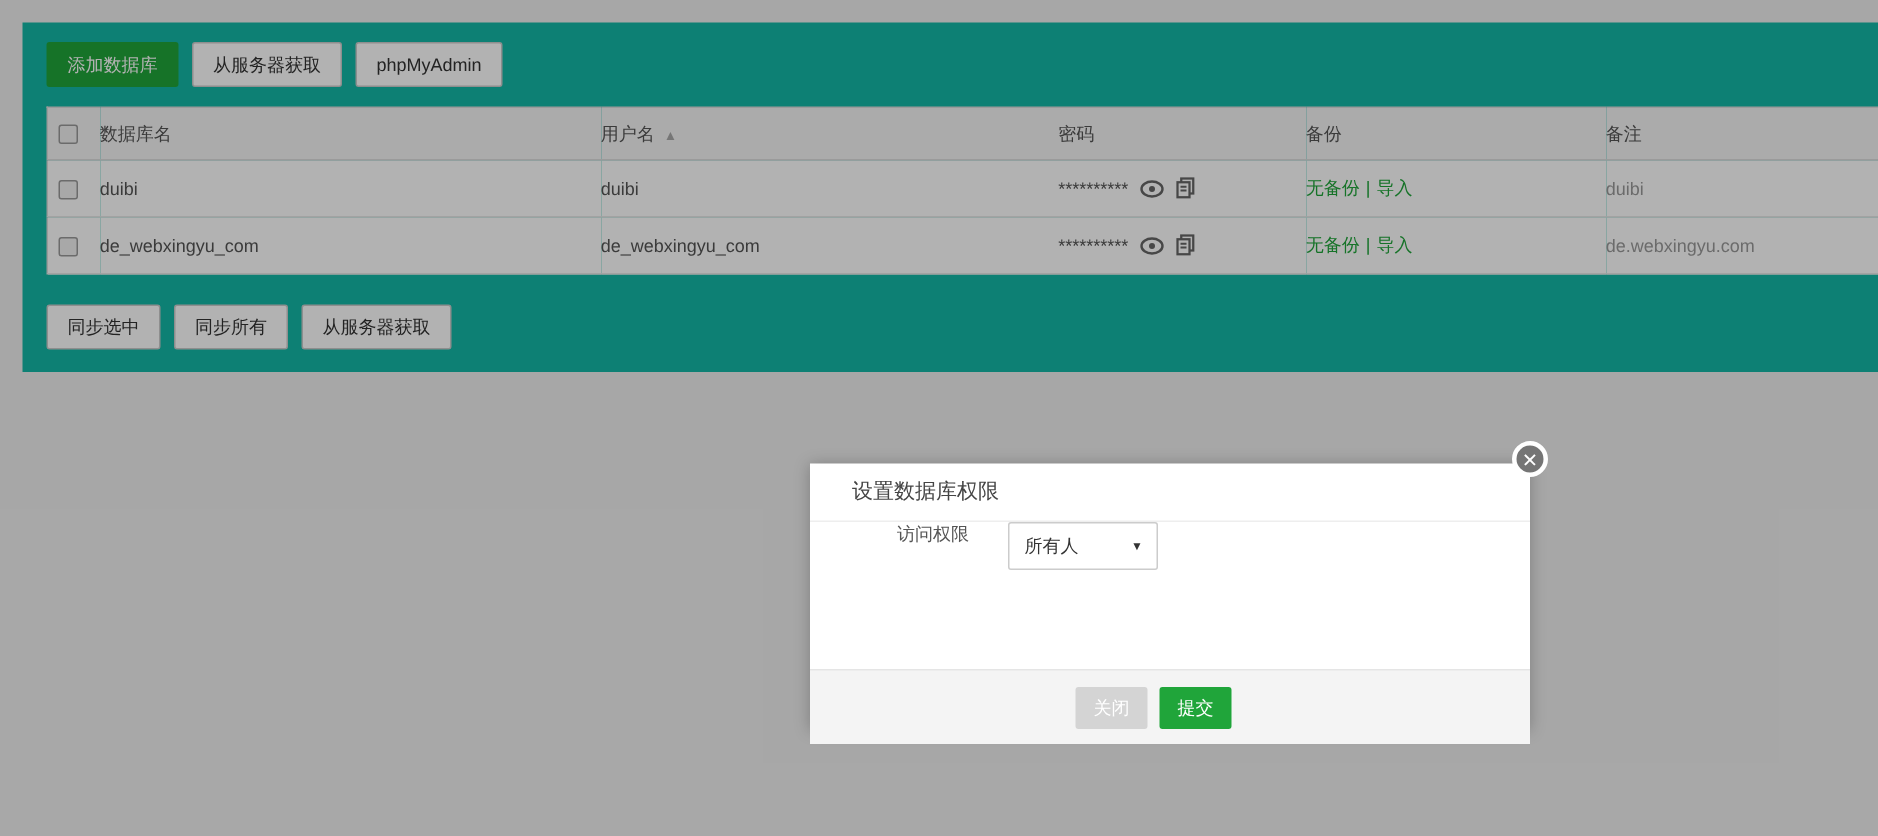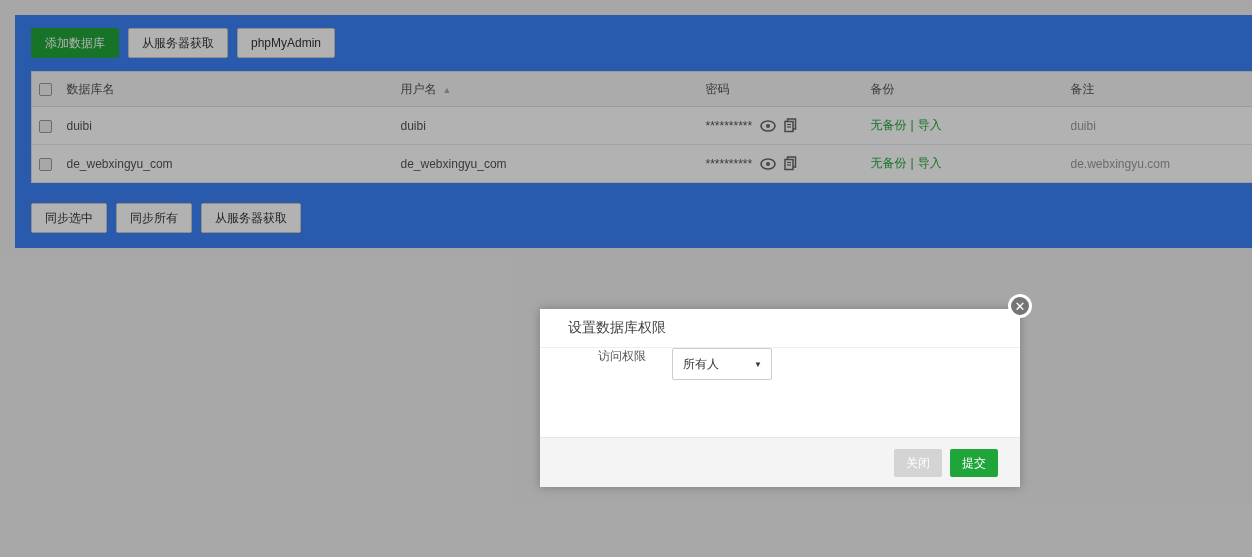--- a/index.html
+++ b/index.html
@@ -7,21 +7,21 @@
   body {
     font-family:"Liberation Sans","DejaVu Sans",sans-serif;
     background:#f0f0f0;
     position:relative;
     font-size:12px;
     color:#555;
   }
   
   .panel {
     position:absolute; left:15px; top:15px; right:0; height:233px;
-    background:#3b82f6; padding:13px 0 0 16px;
+    background:#14b8a6; padding:13px 0 0 16px;
   }
   .toolbar { display:flex; gap:9px; }
   .btn {
     display:inline-block; font-size:12px; line-height:1;
     padding:8px 13px; border:1px solid #ccc; background:#fff; color:#333;
     border-radius:2px; cursor:pointer; white-space:nowrap;
     font-family:inherit;
   }
   .btn-green { background:#20a53a; border-color:#20a53a; color:#fff; }
   
@@ -84,22 +84,22 @@
     width:100px; height:32px; border:1px solid #ccc; border-radius:2px;
     background:#fff; color:#333; font-size:12px; padding:0 22px 0 10px;
     font-family:inherit; cursor:pointer;margin-left:6px;
   }
   .select-caret {
     position:absolute; right:10px; top:50%; transform:translateY(-50%);
     font-size:8px; color:#333; pointer-events:none;
   }
   .modal-footer {
     height:50px; background:#f4f4f4; border-top:1px solid #e5e5e5;
-    display:flex; align-items:center; justify-content:flex-end;
-    padding-right:22px; gap:8px;
+    display:flex; align-items:center; justify-content:center;
+    padding-right:22px; gap:8px;margin-top:9px;
   }
   .btn-dialog {
     border:none; border-radius:2px; color:#fff; font-size:12px;
     padding:8px 12px; cursor:pointer; line-height:1; font-family:inherit;
   }
   .btn-gray { background:#d4d4d4; }
   .btn-submit { background:#20a53a; }
 </style>
 </head>
 <body>

